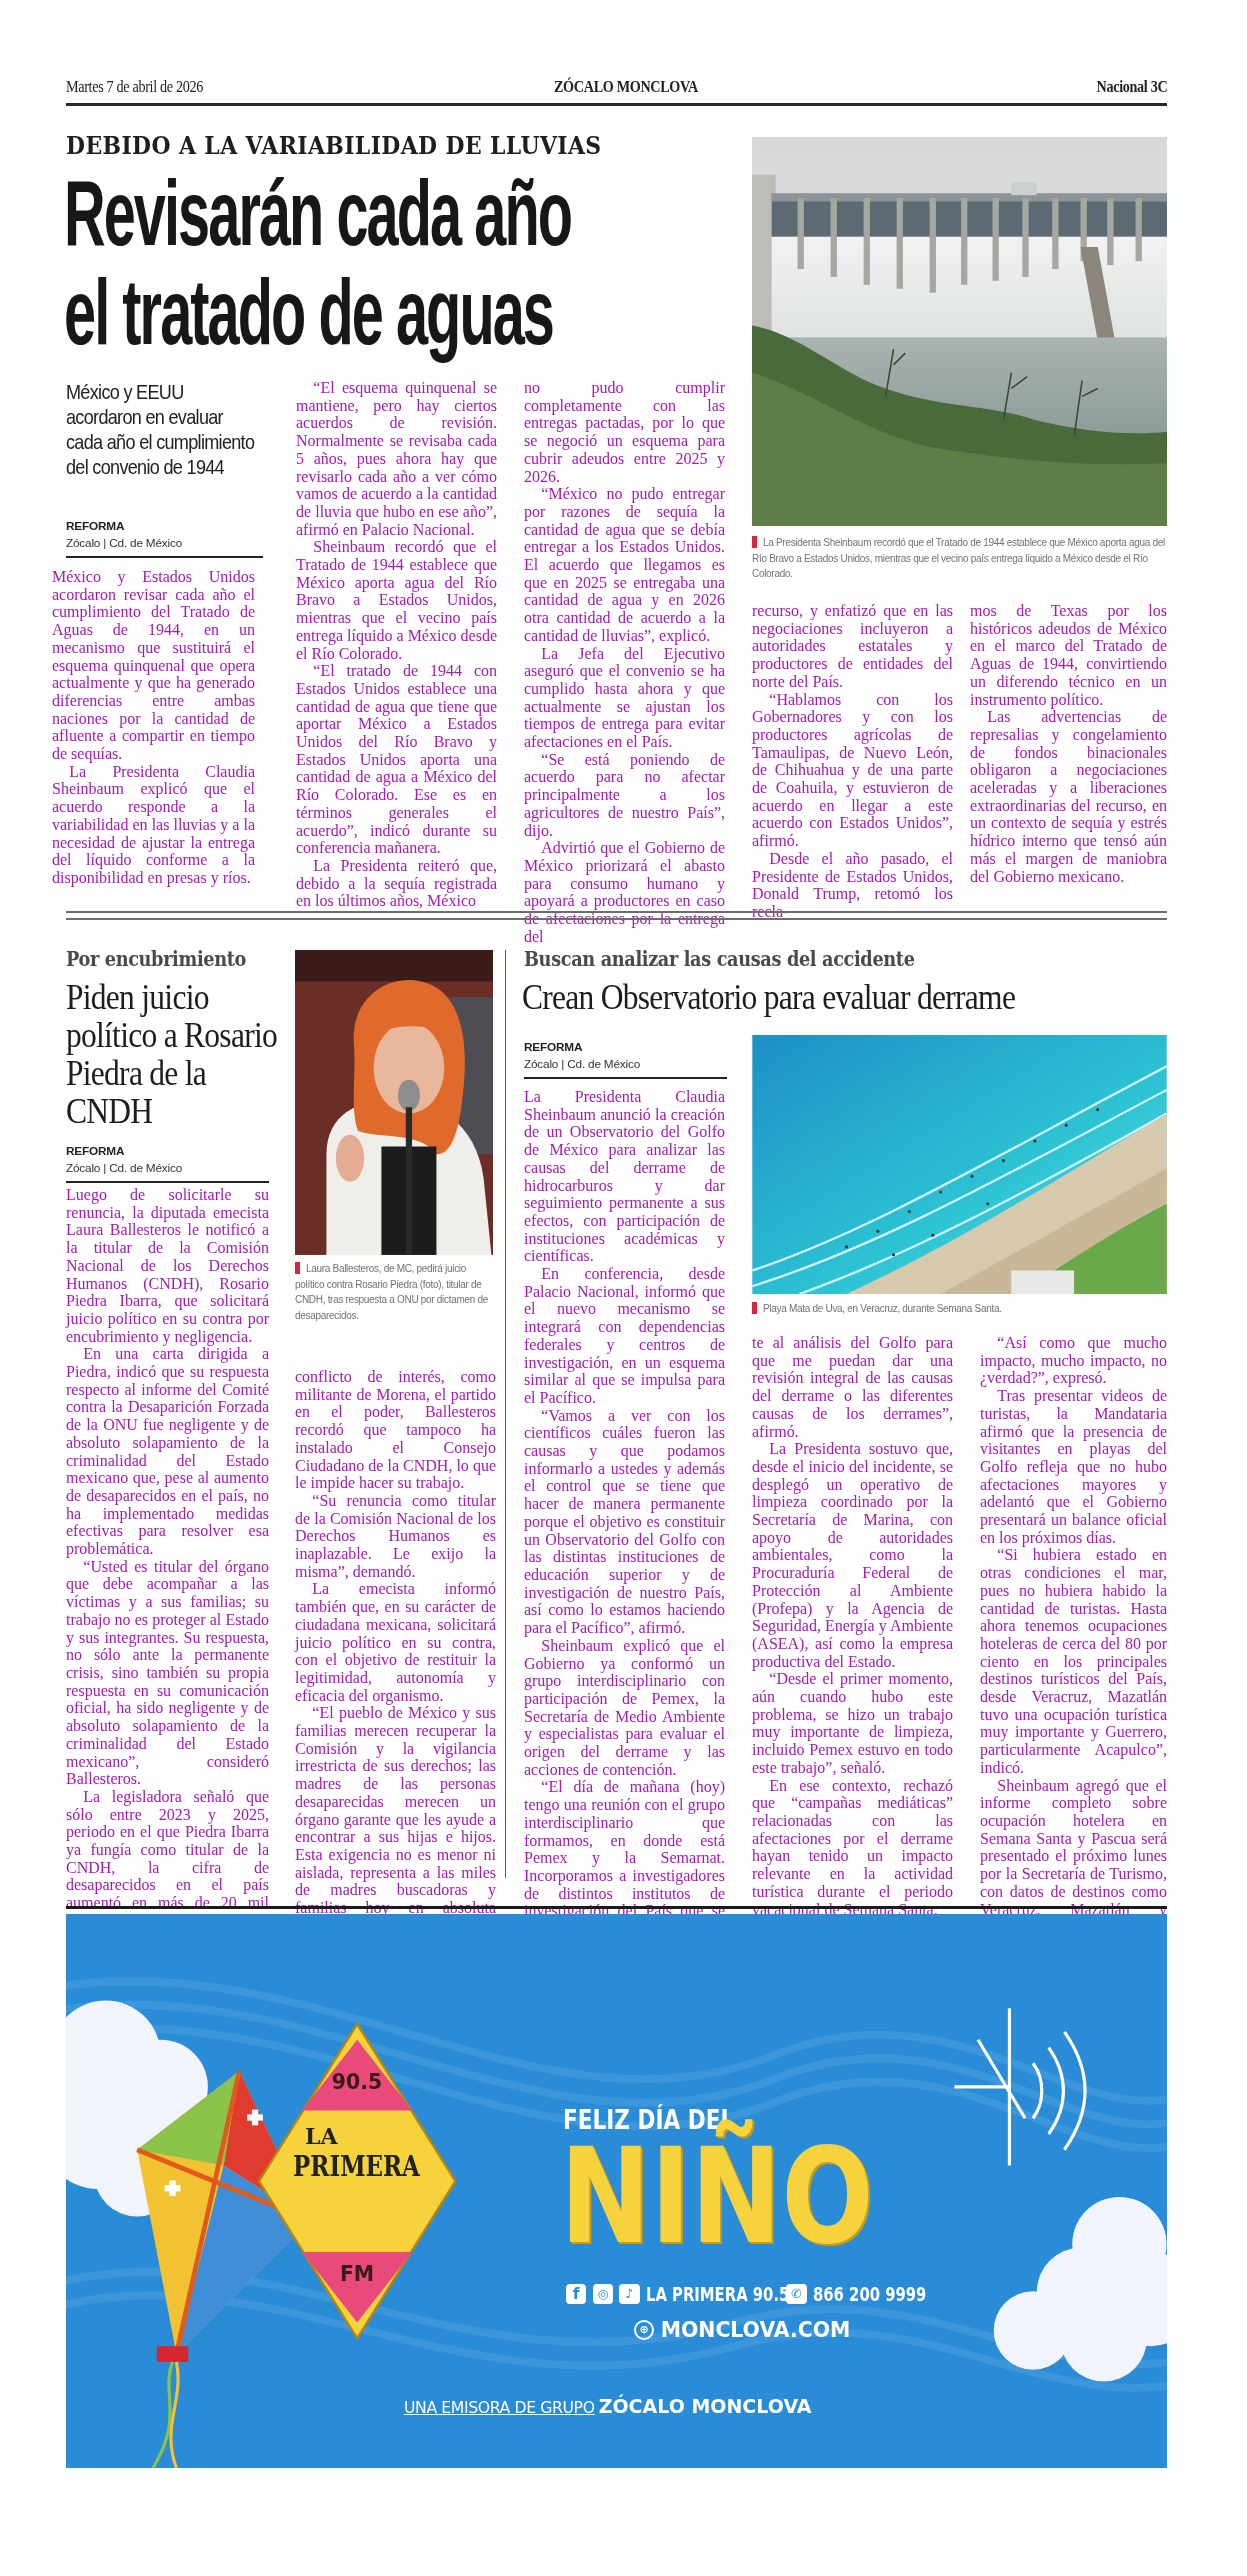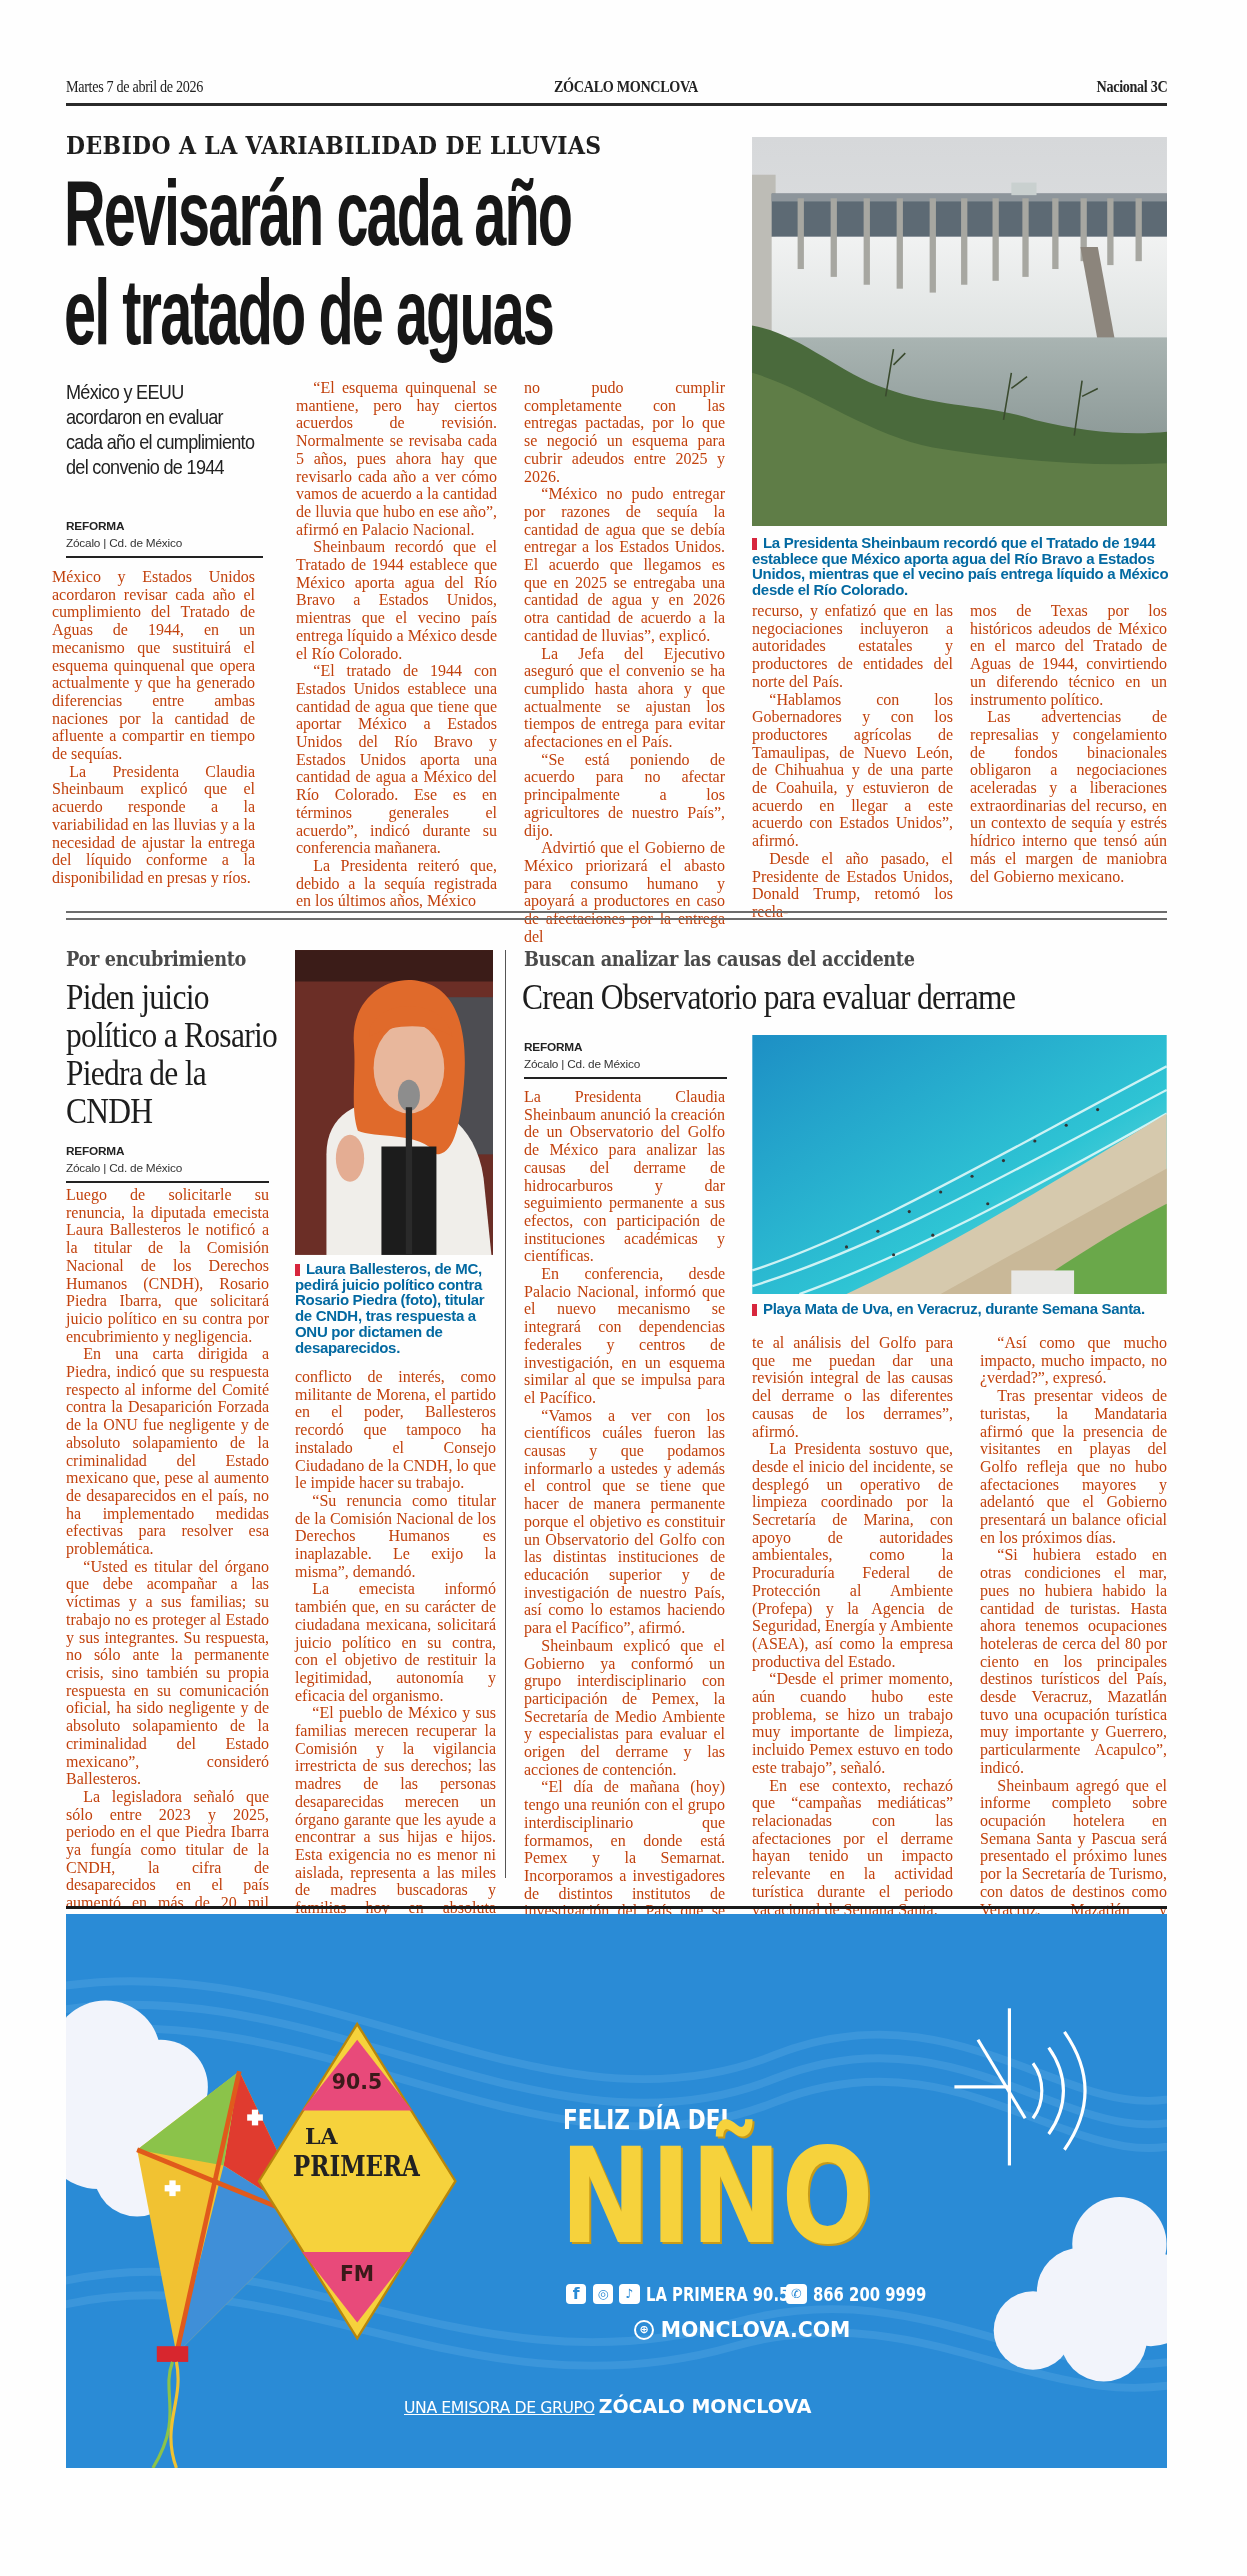--- a/index.html
+++ b/index.html
@@ -16,26 +16,26 @@
   .folio-rule { left: 66px; top: 103px; width: 1101px; height: 3.1px; background: #2a2a2a; }
 
   
   .kicker { left: 66px; top: 132px; font-family: "DejaVu Serif", serif; font-weight: bold; font-size: 23.6px; letter-spacing: 0.4px; color: #1e1e1e; transform: scaleX(0.93); transform-origin: left top; white-space: nowrap; }
   .headline { left: 64px; top: 164px; font-family: "Liberation Sans", sans-serif; font-weight: bold; font-size: 93px; line-height: 99px; color: #171717; letter-spacing: -3.1px; transform: scaleX(0.62); transform-origin: left top; white-space: nowrap; }
   .deck { left: 66px; top: 379px; width: 197px; font-family: "Liberation Sans", sans-serif; font-size: 21px; line-height: 25px; letter-spacing: -0.8px; color: #222; transform: scaleX(0.86); transform-origin: left top; width: 228px; }
   .byline-agency { font-family: "Liberation Sans", sans-serif; font-weight: bold; font-size: 11.8px; color: #222; letter-spacing: -0.2px; }
   .byline-place { font-family: "Liberation Sans", sans-serif; font-size: 11.8px; color: #333; margin-top: 3.1px; letter-spacing: -0.2px; }
   .byline-rule { height: 1.6px; background: #222; margin-top: 6.3px; }
 
-  .col { font-family: "Liberation Serif", serif; font-size: 16px; line-height: 17.7px; color: #c2410c; text-align: justify; hyphens: manual; }
+  .col { font-family: "Liberation Serif", serif; font-size: 16px; line-height: 17.7px; color: #a21caf; text-align: justify; hyphens: manual; }
   .col p { text-indent: 17.3px; }
   .col p.first { text-indent: 0; }
 
   .photo { overflow: hidden; }
-  .caption { font-family: "Liberation Sans", sans-serif; font-weight: bold; font-size: 15px; line-height: 15.7px; color: #0369a1; letter-spacing: -0.3px; }
+  .caption { font-family: "Liberation Sans", sans-serif; font-weight: normal; font-size: 10px; line-height: 15.7px; color: #737373; letter-spacing: -0.3px; }
   .caption .mark { display: inline-block; width: 4.7px; height: 11.8px; background: #d7263d; margin-right: 6.3px; vertical-align: -1.6px; }
 
   .rule-double { left: 66px; width: 1101px; height: 2.4px; background: #6c6c6c; }
   .vrule { width: 0.8px; background: #555; }
 
   .kicker2 { font-family: "DejaVu Serif", serif; font-weight: bold; font-size: 19.7px; color: #4a4a4a; letter-spacing: -0.4px; white-space: nowrap; transform: scaleX(0.9); transform-origin: left top; }
   .headline2 { font-family: "Liberation Serif", serif; font-size: 35px; line-height: 38px; color: #1d1d1d; letter-spacing: -0.8px; transform: scaleX(0.9); transform-origin: left top; }
 
   
   .ad-rule { left: 66px; top: 1906px; width: 1101px; height: 3.1px; background: #1a1a1a; }

